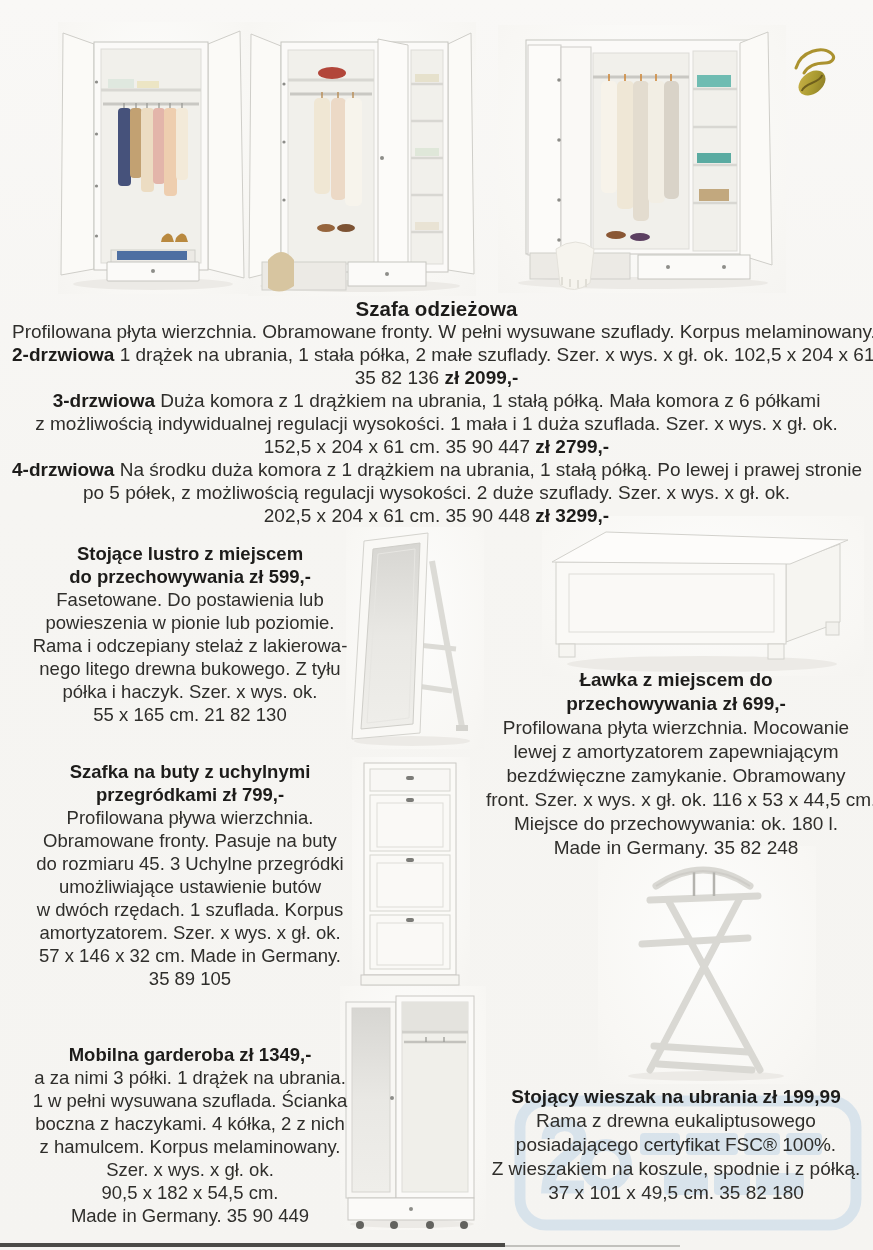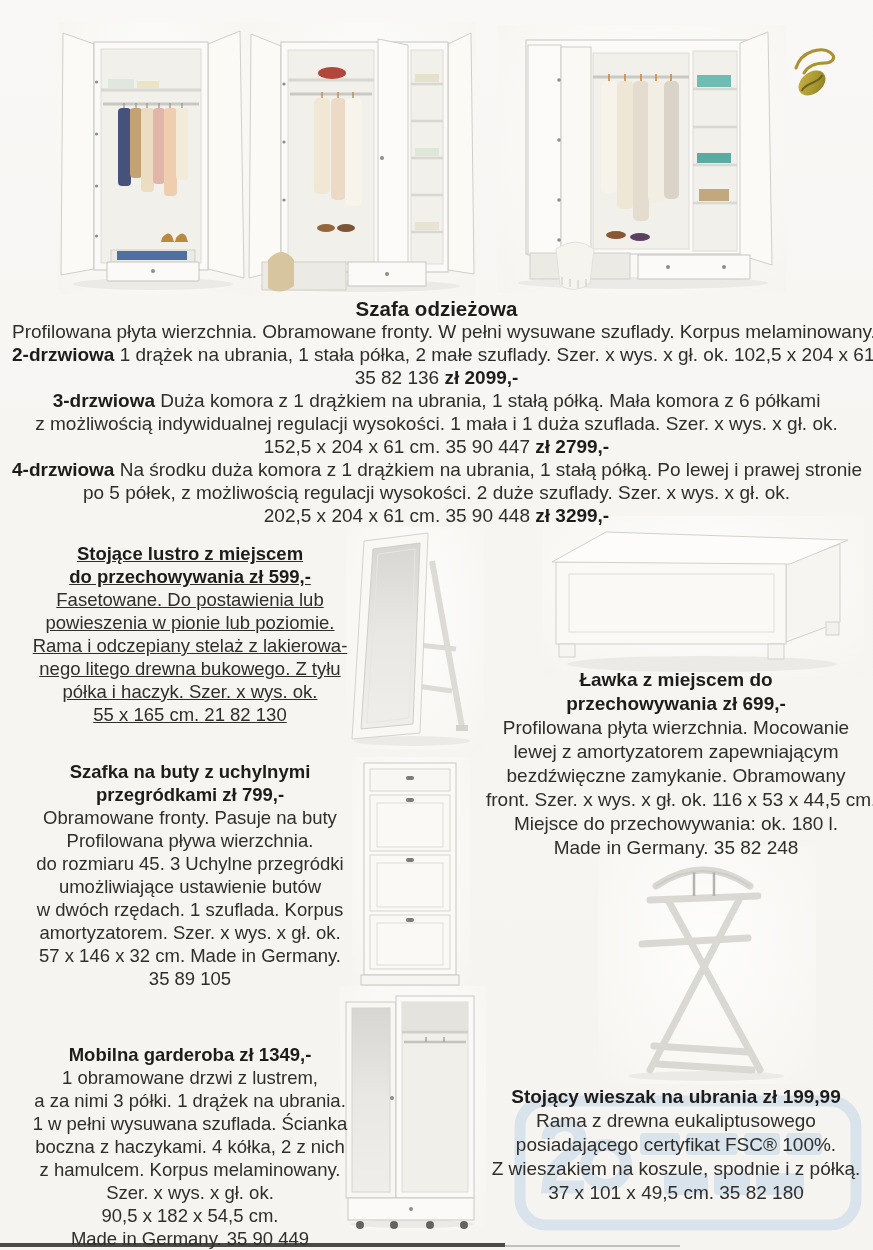--- a/index.html
+++ b/index.html
@@ -188,58 +188,57 @@
         <div class="tline"><span>35 82 136 </span><span class="b">zł 2099,-</span></div>
         <div class="tline"><span class="b">3-drzwiowa </span><span>Duża komora z 1 drążkiem na ubrania, 1 stałą półką. Mała komora z 6 półkami</span></div>
         <div class="tline"><span>z możliwością indywidualnej regulacji wysokości. 1 mała i 1 duża szuflada. Szer. x wys. x gł. ok.</span></div>
         <div class="tline"><span>152,5 x 204 x 61 cm. 35 90 447 </span><span class="b">zł 2799,-</span></div>
         <div class="tline"><span class="b">4-drzwiowa </span><span>Na środku duża komora z 1 drążkiem na ubrania, 1 stałą półką. Po lewej i prawej stronie</span></div>
         <div class="tline"><span>po 5 półek, z możliwością regulacji wysokości. 2 duże szuflady. Szer. x wys. x gł. ok.</span></div>
         <div class="tline"><span>202,5 x 204 x 61 cm. 35 90 448 </span><span class="b">zł 3299,-</span></div>
       </div>
   </div>
 
-  <div class="tblock leftcol" style="left:24px;top:542px;width:332px;text-decoration:underline;">
+  <div class="tblock leftcol" style="left:24px;top:542px;width:332px;">
     <div class="head">
         <div class="tline">Stojące lustro z miejscem</div>
         <div class="tline">do przechowywania zł 599,-</div>
       </div>
     <div>
         <div class="tline">Fasetowane. Do postawienia lub</div>
         <div class="tline">powieszenia w pionie lub poziomie.</div>
         <div class="tline">Rama i odczepiany stelaż z lakierowa-</div>
         <div class="tline">nego litego drewna bukowego. Z tyłu</div>
         <div class="tline">półka i haczyk. Szer. x wys. ok.</div>
         <div class="tline">55 x 165 cm. 21 82 130</div>
       </div>
   </div>
 
   <div class="tblock leftcol" style="left:24px;top:760px;width:332px;">
     <div class="head">
         <div class="tline">Szafka na buty z uchylnymi</div>
         <div class="tline">przegródkami zł 799,-</div>
       </div>
     <div>
+        <div class="tline">Profilowana pływa wierzchnia.</div>
         <div class="tline">Obramowane fronty. Pasuje na buty</div>
-        <div class="tline">Profilowana pływa wierzchnia.</div>
         <div class="tline">do rozmiaru 45. 3 Uchylne przegródki</div>
         <div class="tline">umożliwiające ustawienie butów</div>
         <div class="tline">w dwóch rzędach. 1 szuflada. Korpus</div>
         <div class="tline">amortyzatorem. Szer. x wys. x gł. ok.</div>
         <div class="tline">57 x 146 x 32 cm. Made in Germany.</div>
         <div class="tline">35 89 105</div>
       </div>
   </div>
 
   <div class="tblock leftcol" style="left:24px;top:1018px;width:332px;margin-top:25px;">
     <div class="head">
         <div class="tline">Mobilna garderoba zł 1349,-</div>
       </div>
     <div>
-        <div class="tline">1 obramowane drzwi z lustrem,</div>
         <div class="tline">a za nimi 3 półki. 1 drążek na ubrania.</div>
         <div class="tline">1 w pełni wysuwana szuflada. Ścianka</div>
         <div class="tline">boczna z haczykami. 4 kółka, 2 z nich</div>
         <div class="tline">z hamulcem. Korpus melaminowany.</div>
         <div class="tline">Szer. x wys. x gł. ok.</div>
         <div class="tline">90,5 x 182 x 54,5 cm.</div>
         <div class="tline">Made in Germany. 35 90 449</div>
       </div>
   </div>
 

